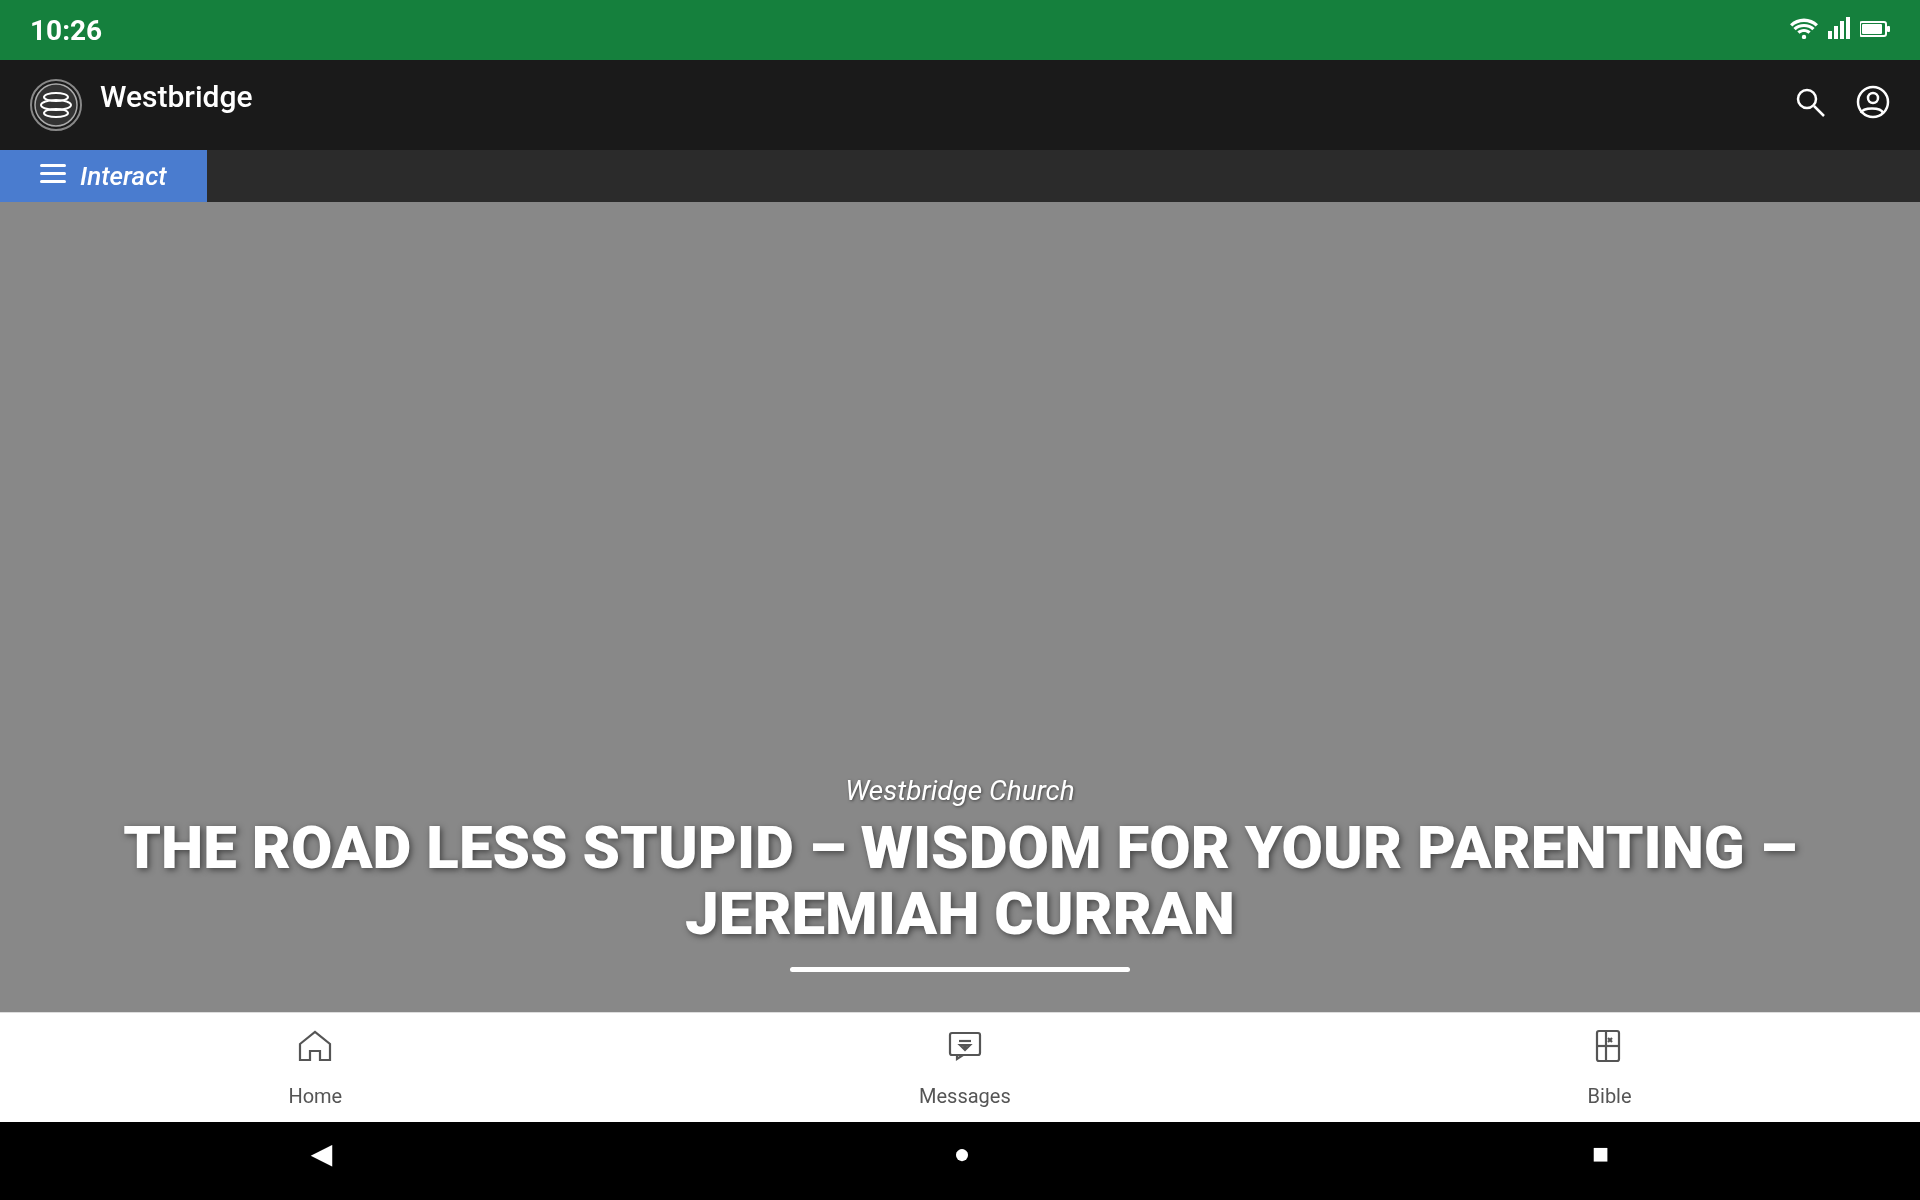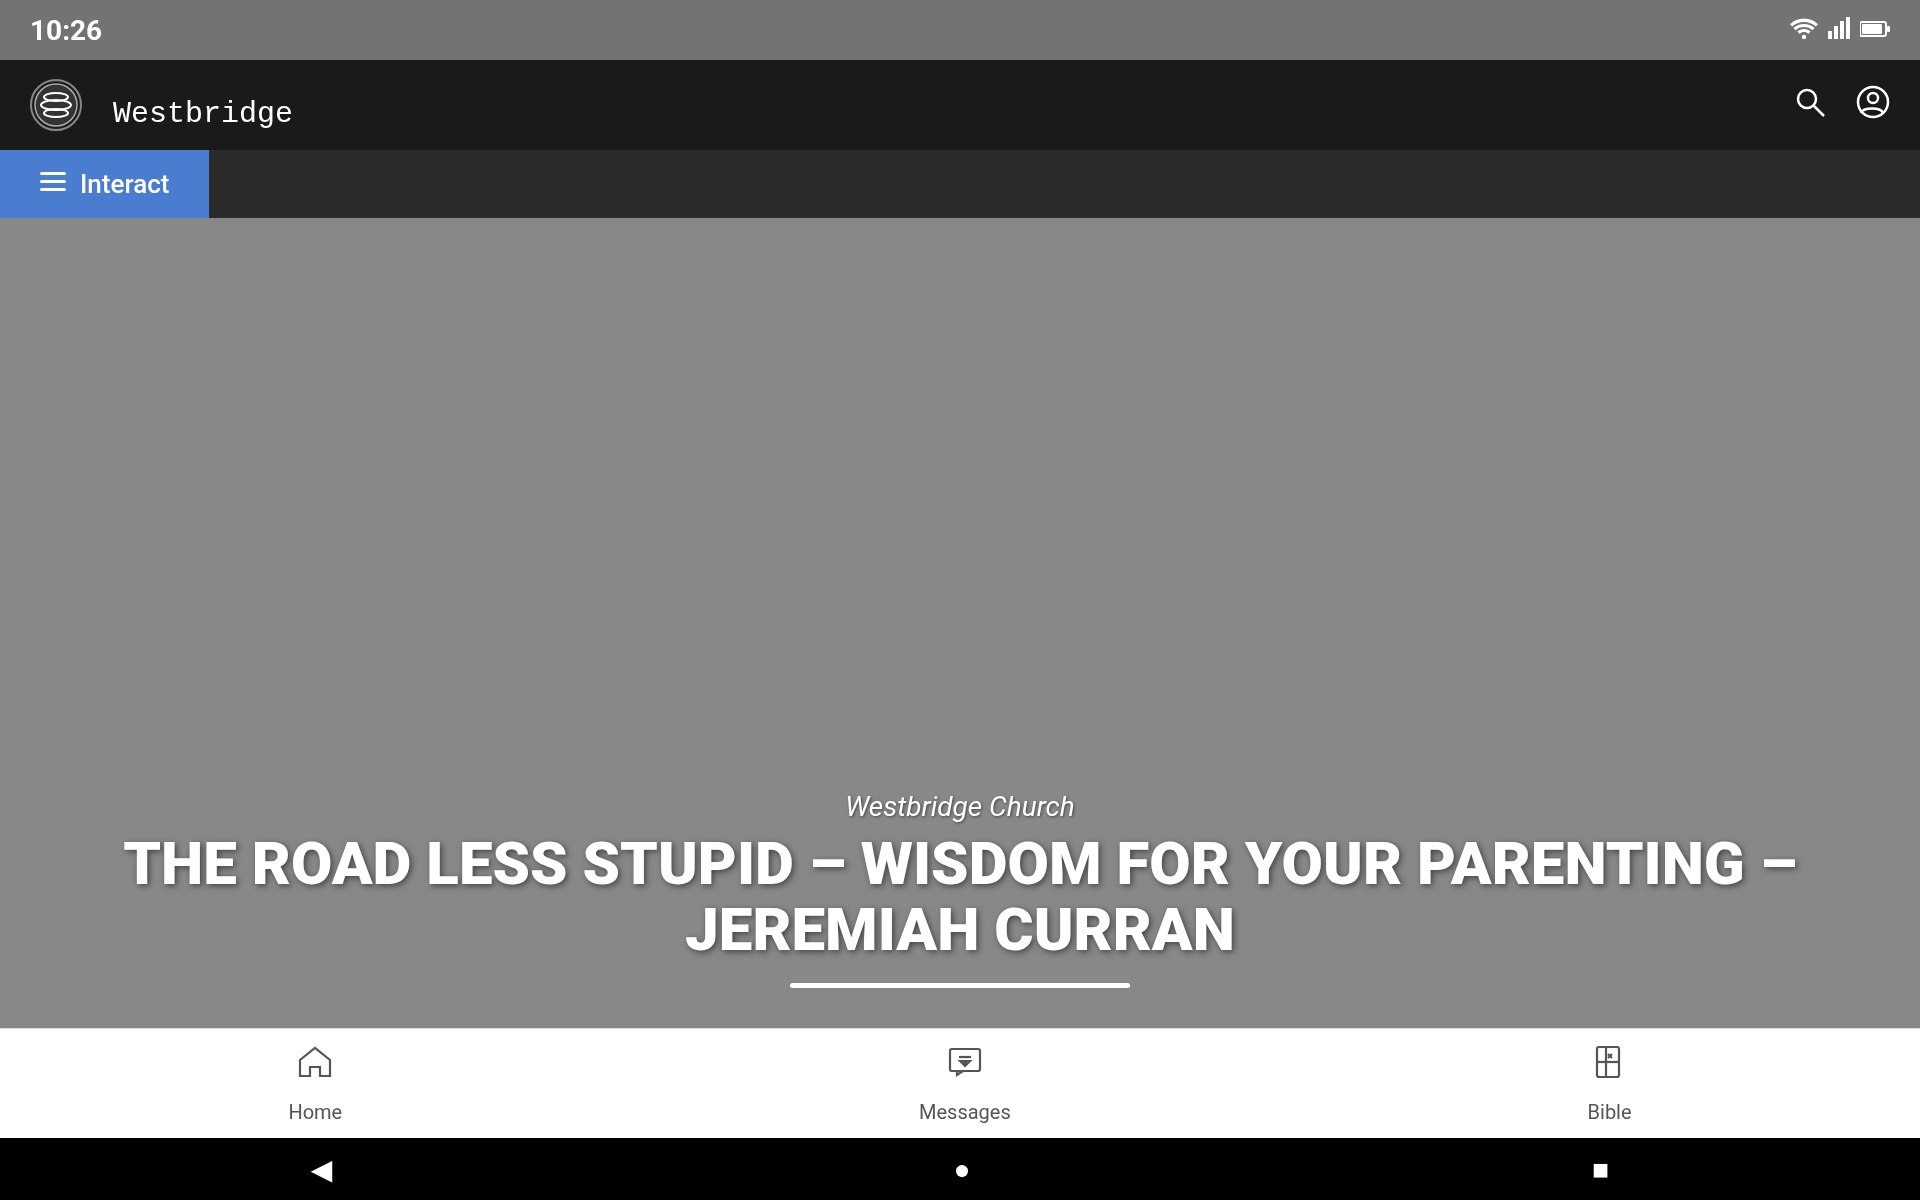--- a/index.html
+++ b/index.html
@@ -14,21 +14,21 @@
       background: #000;
       font-family: 'Roboto', Arial, sans-serif;
       overflow: hidden;
       position: relative;
     }
 
     
     #status-bar {
       width: 100%;
       height: 60px;
-      background: #737373;
+      background: #15803d;
       display: flex;
       align-items: center;
       justify-content: space-between;
       padding: 0 30px;
     }
 
     #status-time {
       color: #fff;
       font-size: 28px;
       font-weight: bold;
@@ -51,23 +51,22 @@
       height: 90px;
       background: #1a1a1a;
       display: flex;
       align-items: center;
       justify-content: space-between;
       padding: 0 30px;
     }
 
     #app-bar-left {
       display: flex;
-      align-items: flex-end;
-      gap: 31px;
-      font-family: Liberation Mono, monospace;
+      align-items: flex-start;
+      gap: 18px;
     }
 
     #app-logo {
       width: 52px;
       height: 52px;
       border-radius: 50%;
       border: 2px solid #888;
       display: flex;
       align-items: center;
       justify-content: center;
@@ -88,24 +87,25 @@
 
     .app-bar-icon {
       color: #fff;
       font-size: 30px;
       cursor: pointer;
     }
 
     
     #nav-tabs {
       width: 100%;
-      height: 68px;
+      height: 52px;
       background: #2b2b2b;
       display: flex;
       align-items: flex-start;
+      font-style: italic;
     }
 
     #interact-tab {
       height: 100%;
       padding: 0 40px;
       background: #4a7ccf;
       display: flex;
       align-items: center;
       gap: 14px;
       cursor: pointer;

